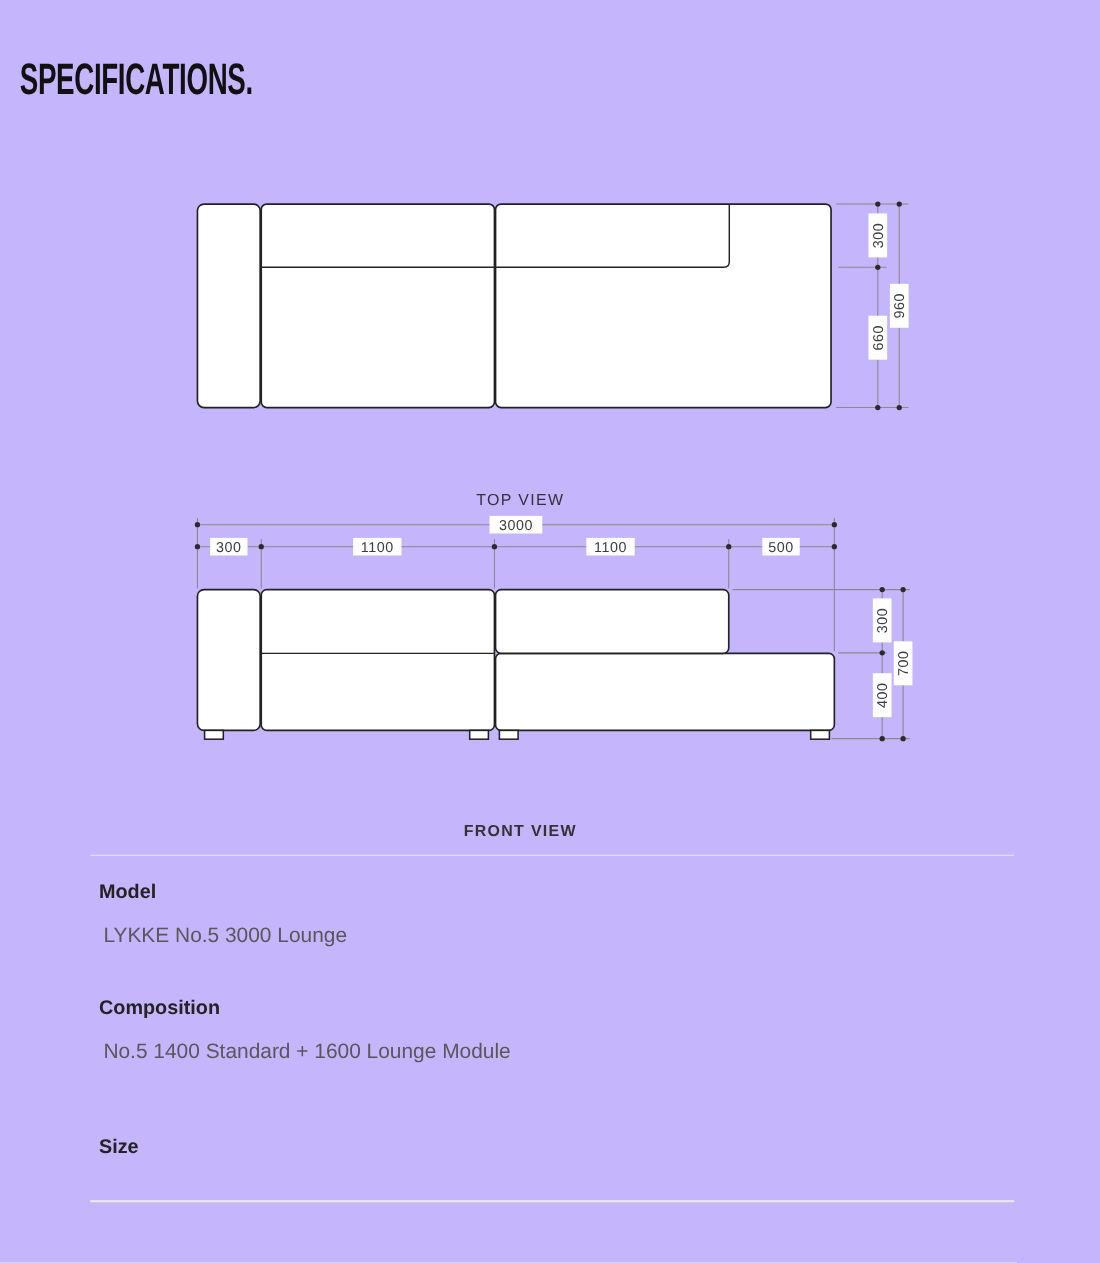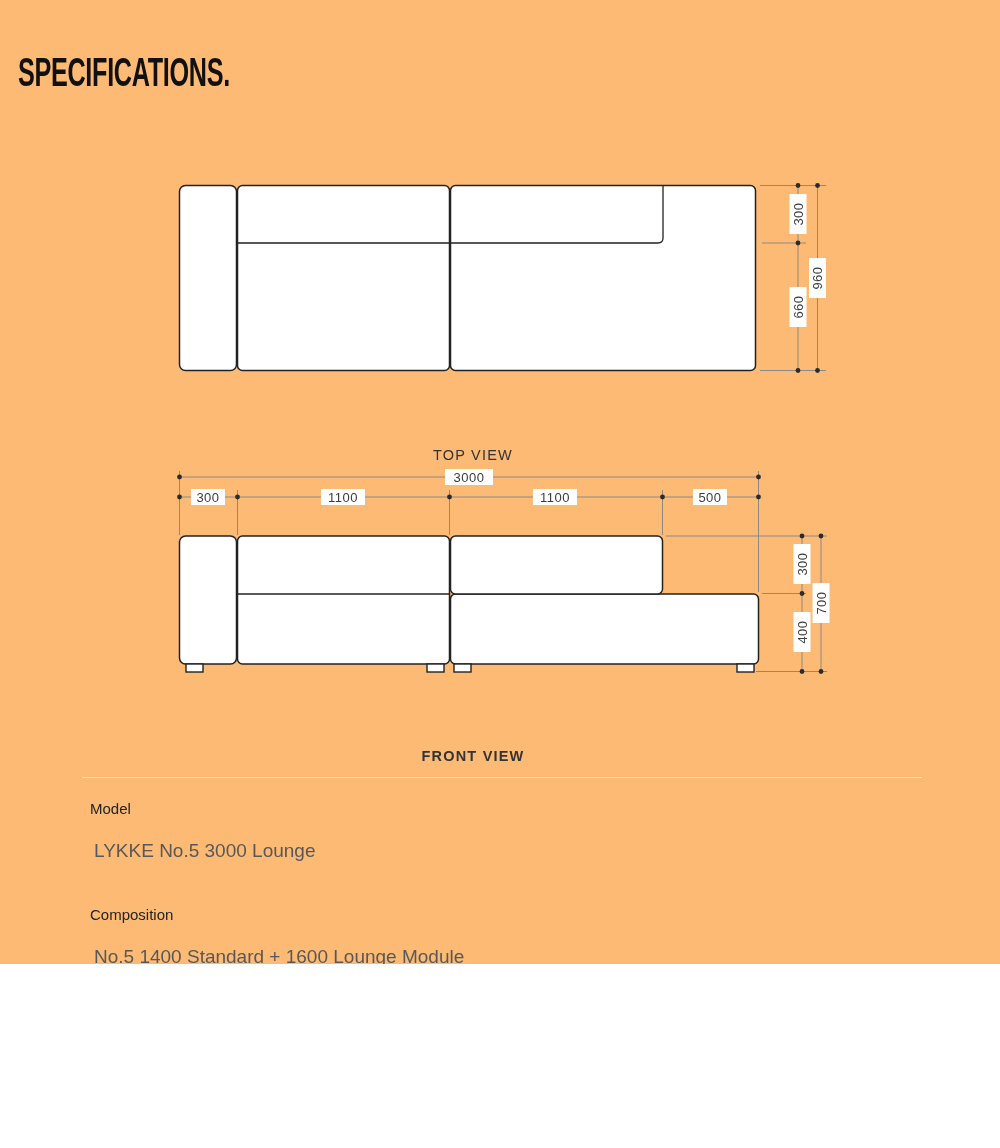--- a/index.html
+++ b/index.html
@@ -1,32 +1,32 @@
 <!DOCTYPE html>
 <html><head>
 <meta charset="utf-8">
 <style>
   html,body{margin:0;padding:0;background:#ffffff;}
-  .page{position:relative;width:1000px;height:964px;background:#fdba74;overflow:hidden;
+  .page{position:relative;width:1000px;height:1148px;background:#c4b5fd;overflow:hidden;
         font-family:"Liberation Sans","DejaVu Sans",sans-serif;}
   .page-title{position:absolute;left:18px;top:50px;margin:0;font-size:40px;font-weight:800;
         color:#111;letter-spacing:-0.5px;transform:scaleX(0.63);transform-origin:left top;white-space:nowrap;}
   svg.drawing{position:absolute;left:0;top:0;}
   .outline{fill:#ffffff;stroke:#222222;stroke-width:1.5;}
   .thin{fill:none;stroke:#222222;stroke-width:1.3;}
   .foot{fill:#ffffff;stroke:#222222;stroke-width:1.4;}
   .dimline{stroke:#8a8a8a;stroke-width:1;fill:none;}
   .dot{fill:#2b2b2b;}
   .mask{fill:#ffffff;stroke:none;}
   .dimtext{font-size:13px;fill:#3d3d3d;letter-spacing:0.5px;}
   .view-label{position:absolute;width:220px;text-align:center;font-size:14.5px;color:#333;
         letter-spacing:1.2px;margin-top:44px;}
   .divider{position:absolute;left:82px;width:840px;height:0;border-top:1px solid #e4e4e4;}
   .divider.thick{border-top:2px solid #e9e9e9;}
-  .spec-label{position:absolute;left:90px;font-size:15px;font-weight:400;color:#232323;margin:0;}
+  .spec-label{position:absolute;left:90px;font-size:18px;font-weight:700;color:#232323;margin:0;}
   .spec-value{position:absolute;left:90px;font-size:19px;font-weight:400;color:#585858;margin:4px;}
 </style>
 </head>
 <body>
 
 <div class="page">
 
   <h1 class="page-title">SPECIFICATIONS.</h1>
 
   <svg class="drawing" width="1000" height="760" viewBox="0 0 1000 760">

